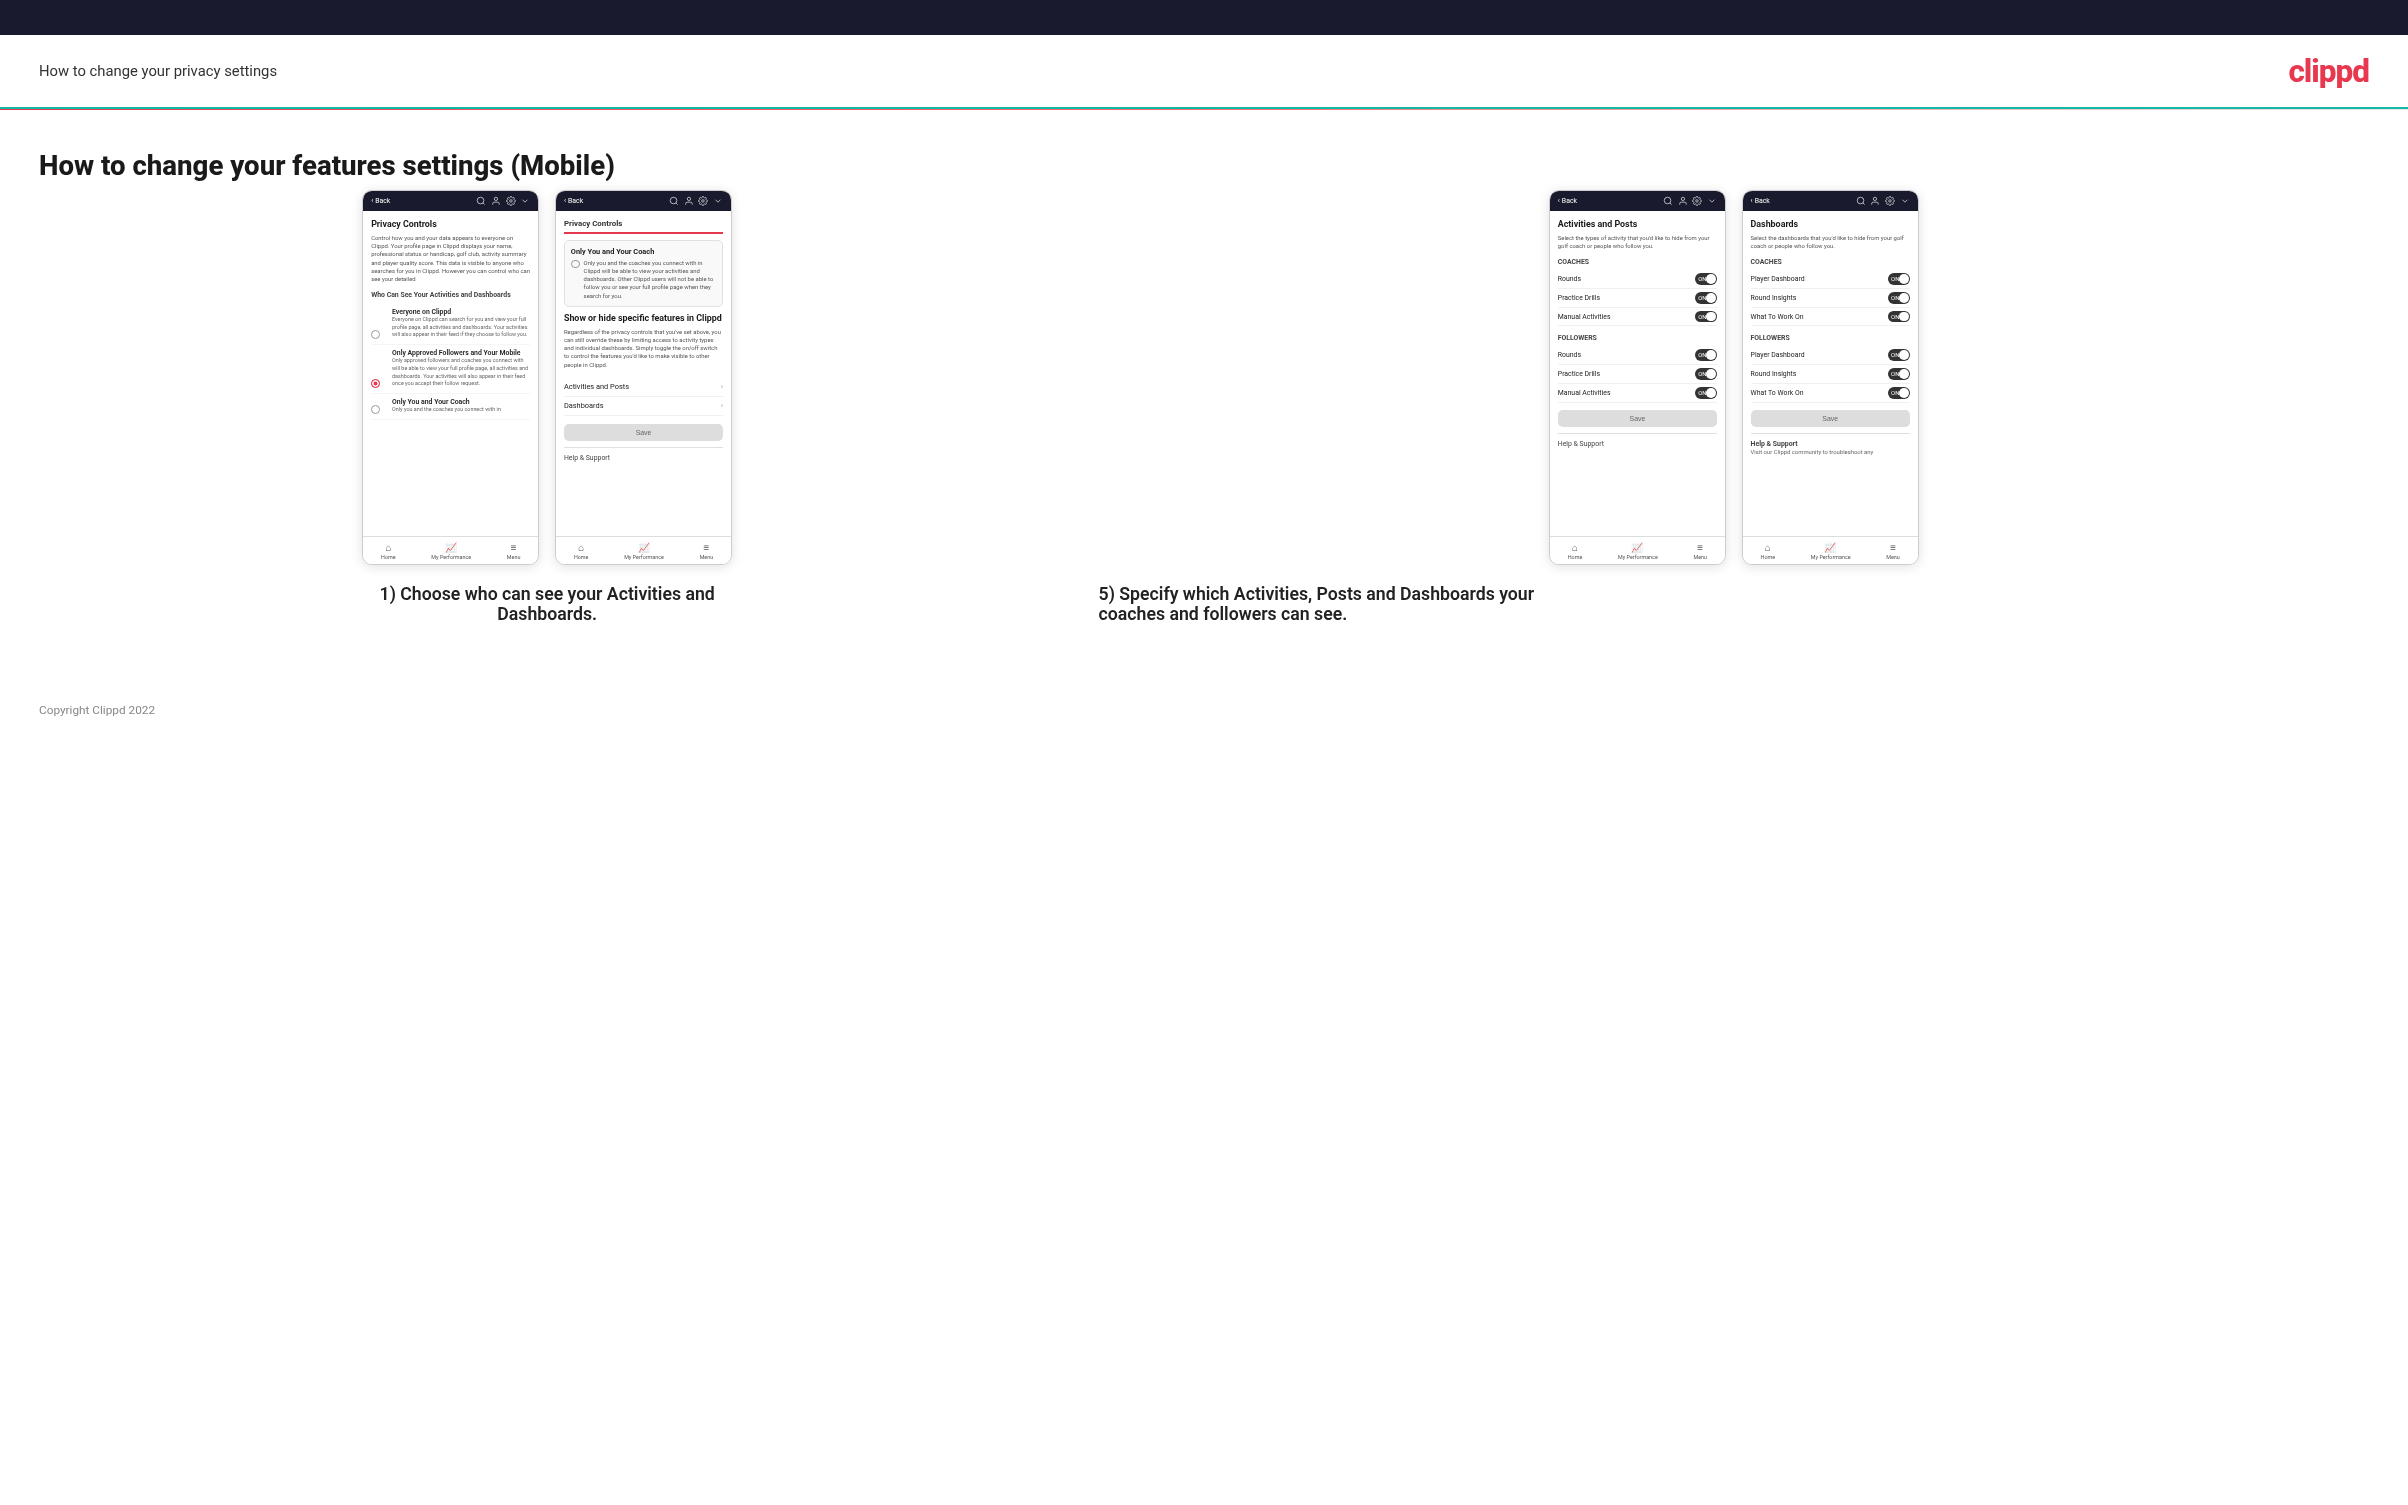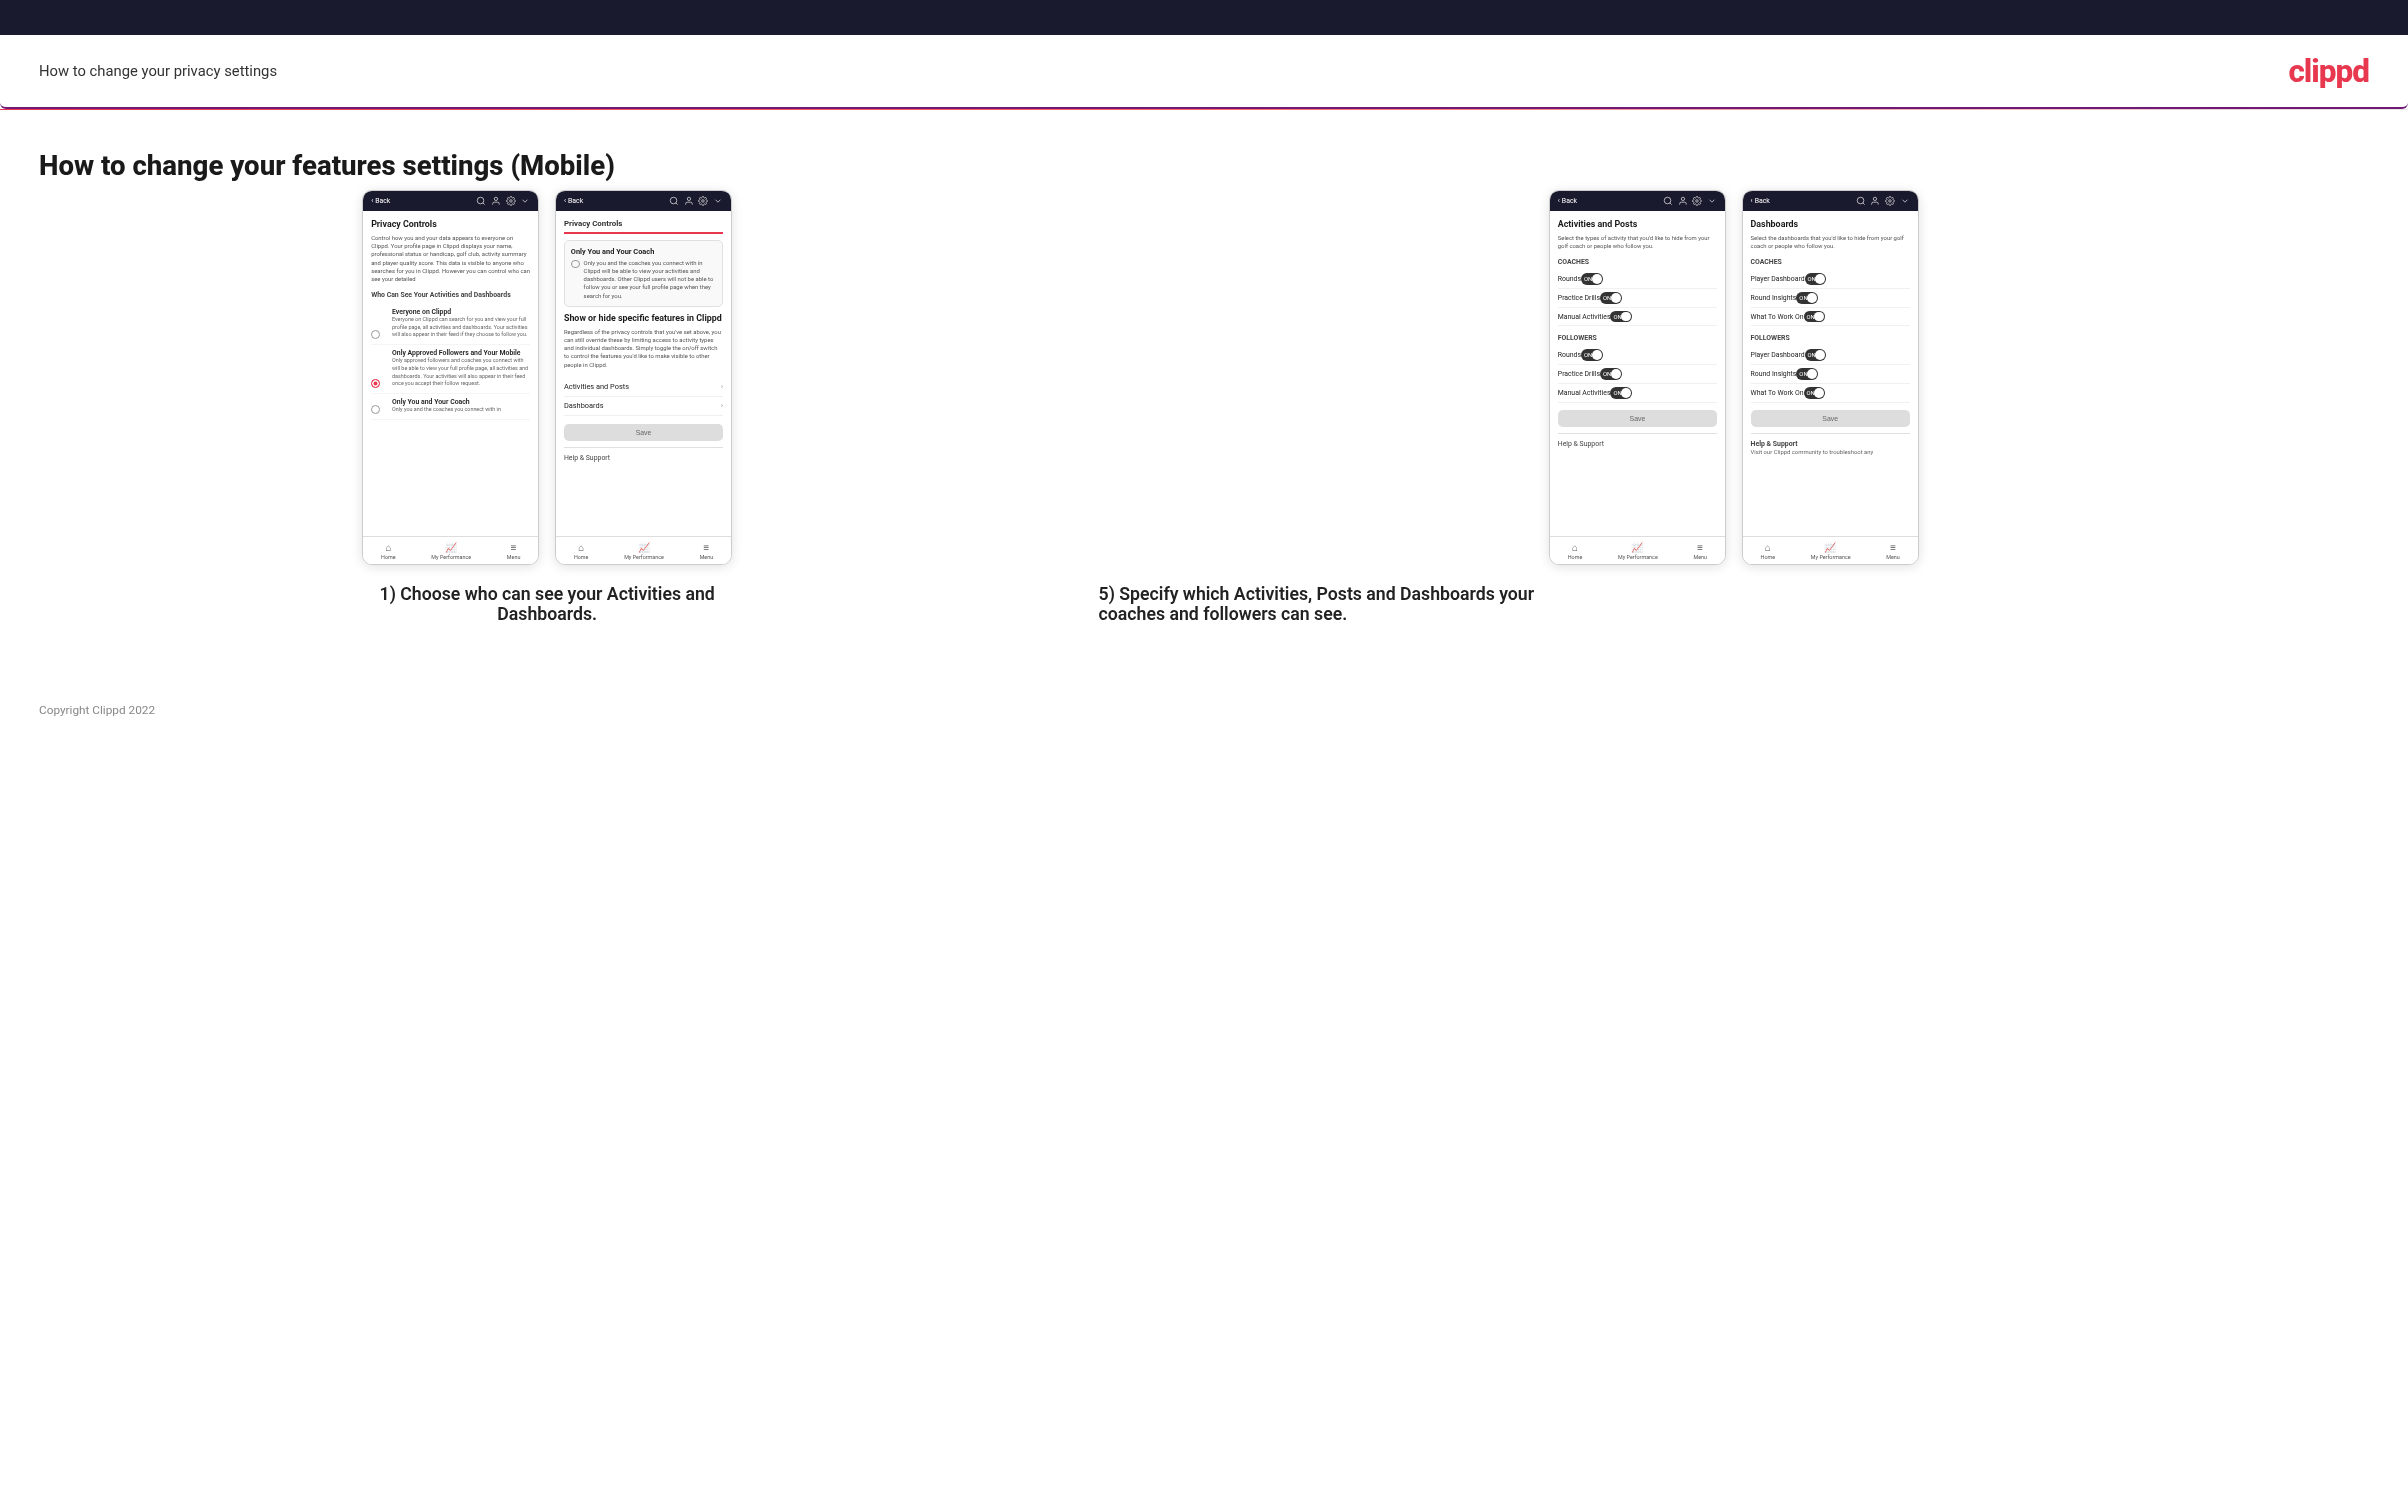--- a/index.html
+++ b/index.html
@@ -15,22 +15,21 @@
       height: 35px;
       width: 100%;
     }
 
     
     .header {
       display: flex;
       align-items: center;
       justify-content: space-between;
       padding: 17.7px 39px;
-      border-bottom: 2px solid #701a75;
-      border-radius: 6px;
+      border-bottom: 2px solid #14b8a6;
     }
     .header-title {
       font-size: 14.8px;
       color: #333;
     }
     .logo {
       font-size: 31.5px;
       font-weight: 800;
       color: #e8384f;
       letter-spacing: -1px;
@@ -125,20 +124,21 @@
       font-weight: 700;
       color: #444;
       margin-bottom: 3.9px;
       margin-top: 5.9px;
     }
 
     
     .toggle-row {
       display: flex;
       align-items: center;
+      justify-content: space-between;
       padding: 3px 0;
       border-bottom: 0.5px solid #f0f0f0;
     }
     .toggle-label {
       font-size: 6.9px;
       color: #222;
     }
     .toggle {
       width: 21.7px;
       height: 11.8px;

